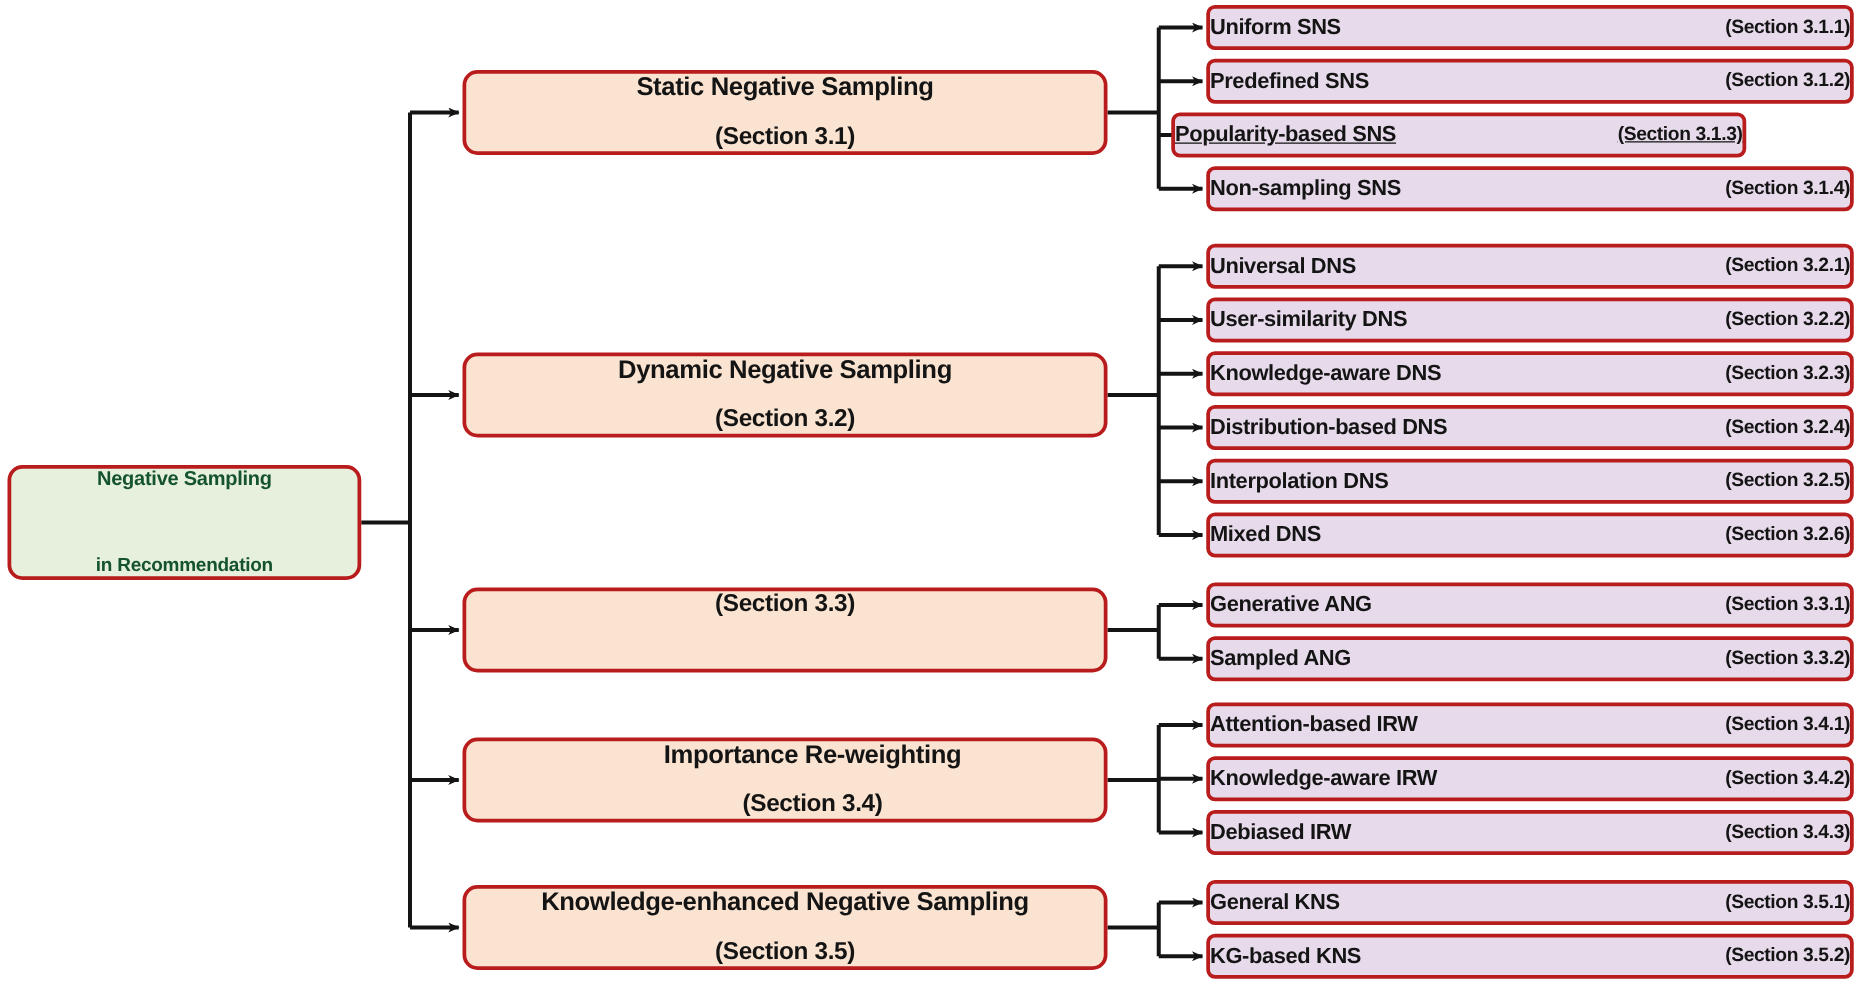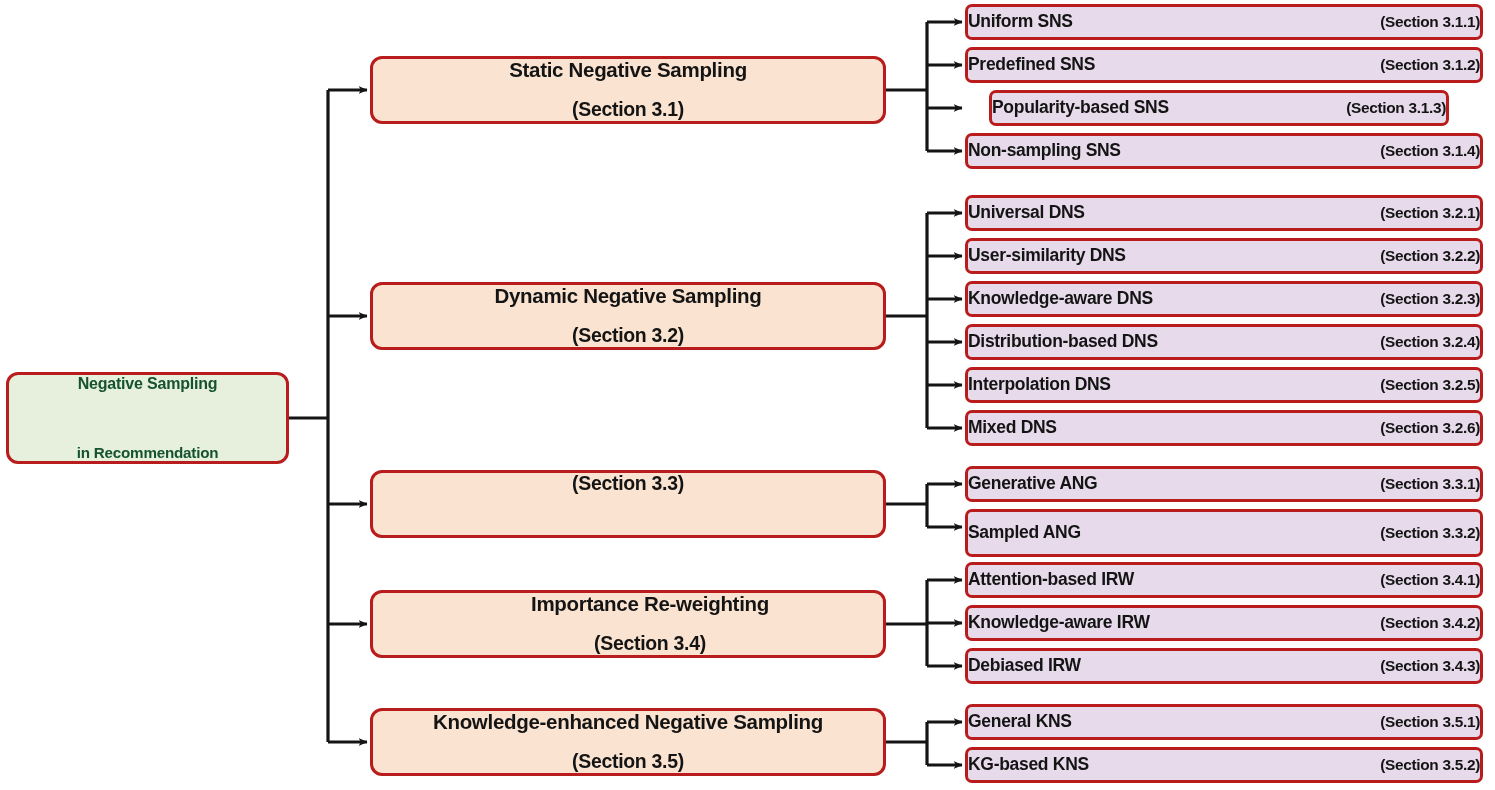--- a/index.html
+++ b/index.html
@@ -126,21 +126,21 @@
         <span class="line2">(Section 3.1)</span>
       </div>
       <div class="node leaf" style="left: 965px; top: 4px; width: 518px; height: 36px;">
         <span>Uniform SNS</span>
         <span class="sec-small">(Section 3.1.1)</span>
       </div>
       <div class="node leaf" style="left: 965px; top: 47px; width: 518px; height: 36px;">
         <span>Predefined SNS</span>
         <span class="sec-small">(Section 3.1.2)</span>
       </div>
-      <div class="node leaf" style="left: 989px; top: 90px; width: 460px; height: 36px;">
+      <div class="node leaf" style="left: 937px; top: 90px; width: 460px; height: 36px; text-decoration: underline;">
         <span>Popularity-based SNS</span>
         <span class="sec-small">(Section 3.1.3)</span>
       </div>
       <div class="node leaf" style="left: 965px; top: 133px; width: 518px; height: 36px;">
         <span>Non-sampling SNS</span>
         <span class="sec-small">(Section 3.1.4)</span>
       </div>
       <div class="node branch" style="left: 370px; top: 282px; width: 516px; height: 68px;">
         <span class="line1">Dynamic Negative Sampling</span>
         <span class="line2">(Section 3.2)</span>
@@ -169,21 +169,21 @@
         <span>Mixed DNS</span>
         <span class="sec-small">(Section 3.2.6)</span>
       </div>
       <div class="node branch" style="left: 370px; top: 470px; width: 516px; height: 68px;">
         <span class="line2">(Section 3.3)</span>
       </div>
       <div class="node leaf" style="left: 965px; top: 466px; width: 518px; height: 36px;">
         <span>Generative ANG</span>
         <span class="sec-small">(Section 3.3.1)</span>
       </div>
-      <div class="node leaf" style="left: 965px; top: 509px; width: 518px; height: 48px;">
+      <div class="node leaf" style="left: 965px; top: 509px; width: 518px; height: 36px;">
         <span>Sampled ANG</span>
         <span class="sec-small">(Section 3.3.2)</span>
       </div>
       <div class="node branch" style="left: 370px; top: 590px; width: 516px; height: 68px; padding-left: 44px;">
         <span class="line1">Importance Re-weighting</span>
         <span class="line2">(Section 3.4)</span>
       </div>
       <div class="node leaf" style="left: 965px; top: 562px; width: 518px; height: 36px;">
         <span>Attention-based IRW</span>
         <span class="sec-small">(Section 3.4.1)</span>

